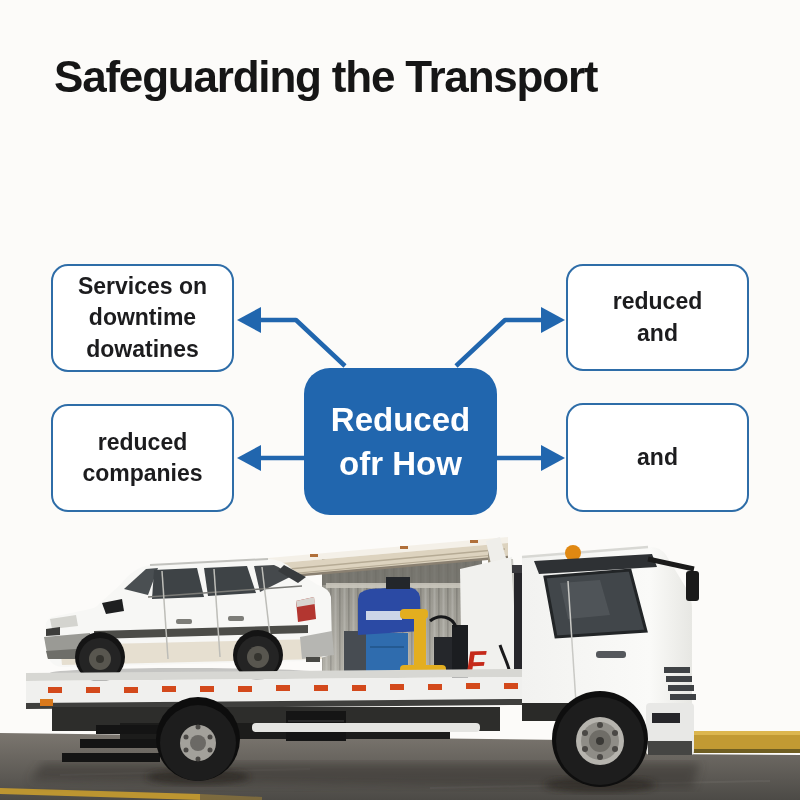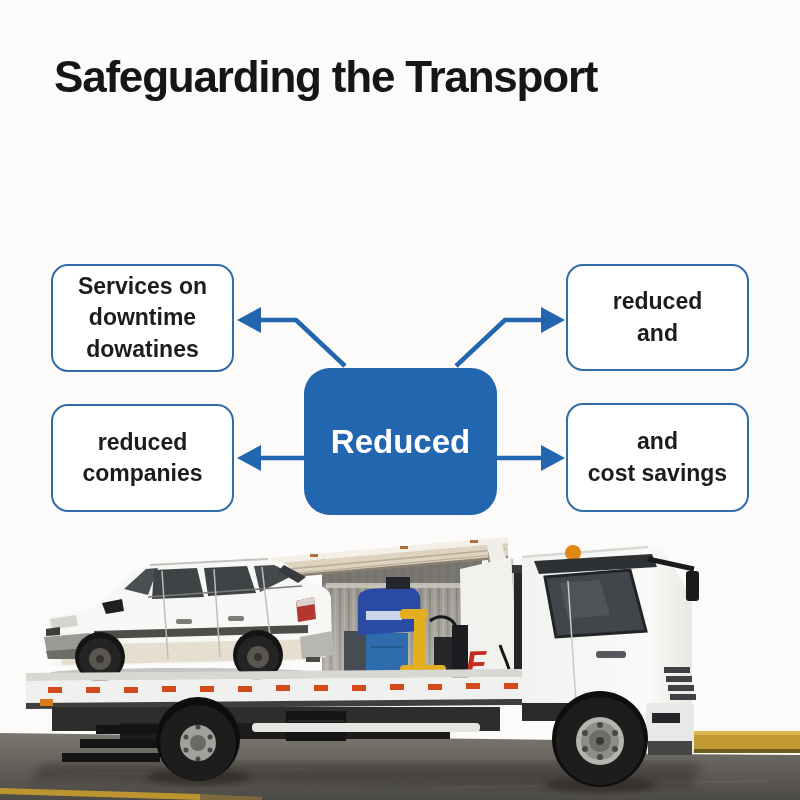--- a/index.html
+++ b/index.html
@@ -73,24 +73,24 @@
   <div class="dbox box-tr">
     <span>reduced</span>
     <span>and</span>
   </div>
   <div class="dbox box-bl">
     <span>reduced</span>
     <span>companies</span>
   </div>
   <div class="dbox box-br">
     <span>and</span>
-    <span>cost savings</span>
   </div>
   <div class="dbox box-center">
     <span>Reduced</span>
+    <span>ofr How</span>
   </div>
 
   <div class="photo-wrap">
   <svg width="800" height="275" viewBox="0 0 800 275">
     <defs>
       <linearGradient id="asphaltGrad" x1="0" y1="0" x2="0" y2="1">
         <stop offset="0" stop-color="#7b766f"></stop>
             <stop offset="1" stop-color="#4c4a46"></stop>
       </linearGradient>
       <linearGradient id="wallGrad" x1="0" y1="0" x2="0" y2="1">

